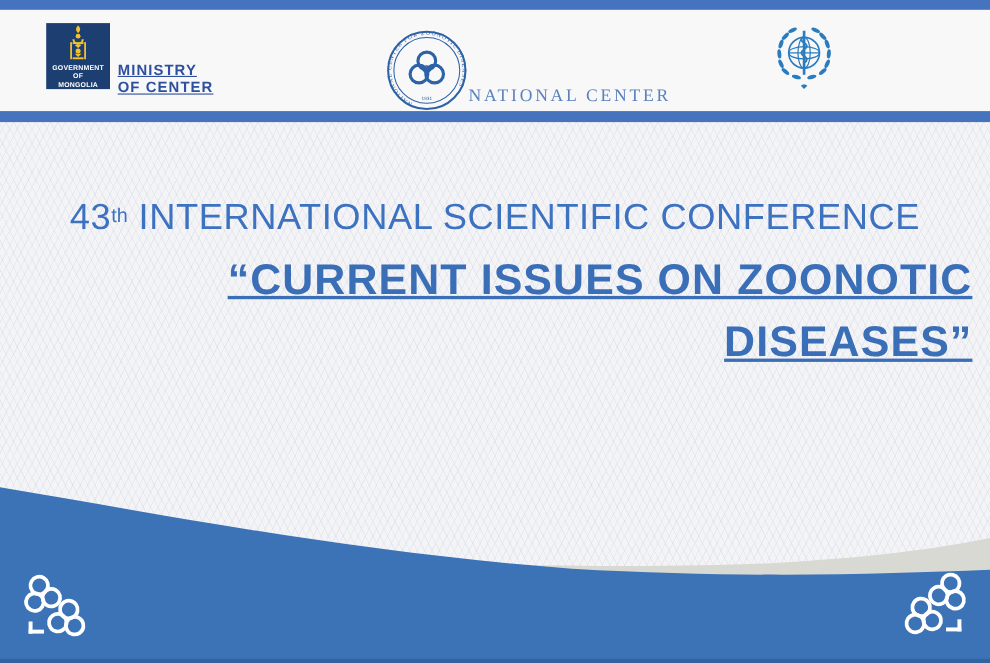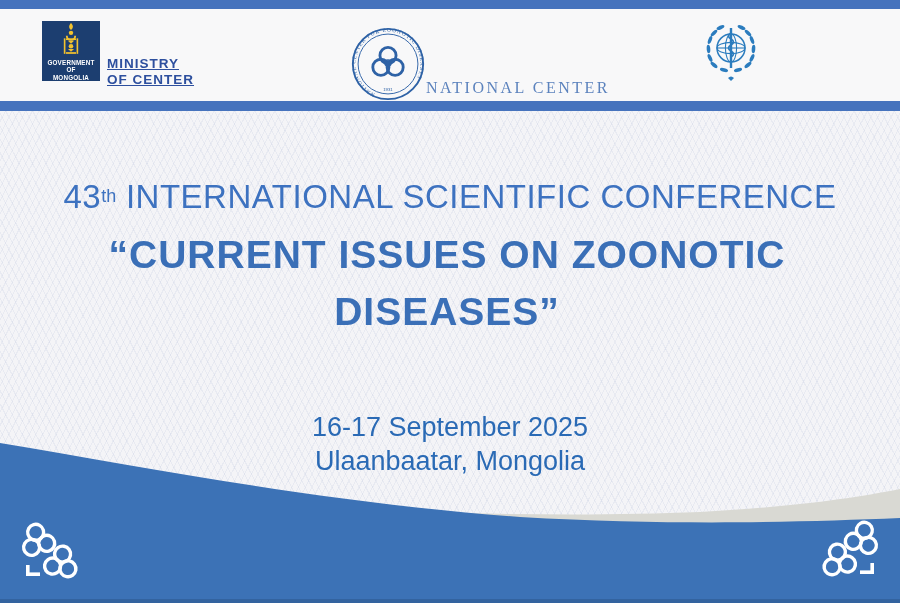--- a/index.html
+++ b/index.html
@@ -33,22 +33,22 @@
   .who-emblem{position:absolute;left:701px;top:13px;}
   .who-name{position:absolute;left:765px;top:17px;color:#2176bc;font-weight:bold;width:100px;}
   .who-name .l{font-size:17.5px;line-height:18.5px;letter-spacing:-.3px;}
   .who-rule{height:2.5px;background:#2176bc;margin:4px 0 6px 0;width:98px;}
   .who-region{font-size:14.5px;}
 
   
   .conf-line{position:absolute;left:0;right:0;top:178px;text-align:center;
     color:#3d72c0;font-size:33px;letter-spacing:.5px;}
   .conf-line sup{font-size:18px;vertical-align:6px;letter-spacing:0;text-align:center;}
-  .main-title{position:absolute;left:0;right:6px;top:226px;text-align:center;
-    color:#3a6fb7;font-weight:bold;font-size:39px;line-height:57px;letter-spacing:1px;}
+  .main-title{position:absolute;left:0;right:16px;top:226px;text-align:right;
+    color:#3a6fb7;font-weight:bold;font-size:39px;line-height:57px;letter-spacing:1px;text-decoration:underline;}
   .when-where{position:absolute;left:0;right:0;top:410px;text-align:center;
     color:#2a6ab5;font-size:27px;line-height:34px;}
 
   
   .wave{position:absolute;left:0;bottom:0;width:900px;height:163px;display:block;}
   .bottom-edge{position:absolute;left:0;bottom:0;width:900px;height:4px;background:#33639f;}
   .ornament{position:absolute;width:70px;height:70px;}
   .ornament.left{left:15px;top:513px;}
   .ornament.right{right:15px;top:511px;transform:scaleX(-1);}
 </style>
@@ -151,24 +151,20 @@
 
   <div class="divider"></div>
 
   <div class="conf-line"><span>43</span><sup>th</sup><span> INTERNATIONAL SCIENTIFIC CONFERENCE</span></div>
 
   <div class="main-title">
     <div>“CURRENT ISSUES ON ZOONOTIC</div>
     <div>DISEASES”</div>
   </div>
 
-  <div class="when-where">
-    <div>16-17 September 2025</div>
-    <div>Ulaanbaatar, Mongolia</div>
-  </div>
 
   <svg class="wave" viewBox="0 0 900 163" preserveAspectRatio="none">
     <path d="M285,66 C430,74 580,77 700,72 C790,67 850,59 900,49 L900,110 L285,90 Z" fill="#d9d9d3"></path>
     <path d="M0,3 C150,28 320,62 520,77 C680,86 800,82 900,78 L900,163 L0,163 Z" fill="#3c72b6"></path>
   </svg>
 
   <svg class="ornament left" viewBox="0 0 70 70">
     <use href="#triq" transform="translate(23,28) rotate(-15)"></use>
     <use href="#triq" transform="translate(46,50) rotate(10)"></use>
     <g fill="#ffffff">

